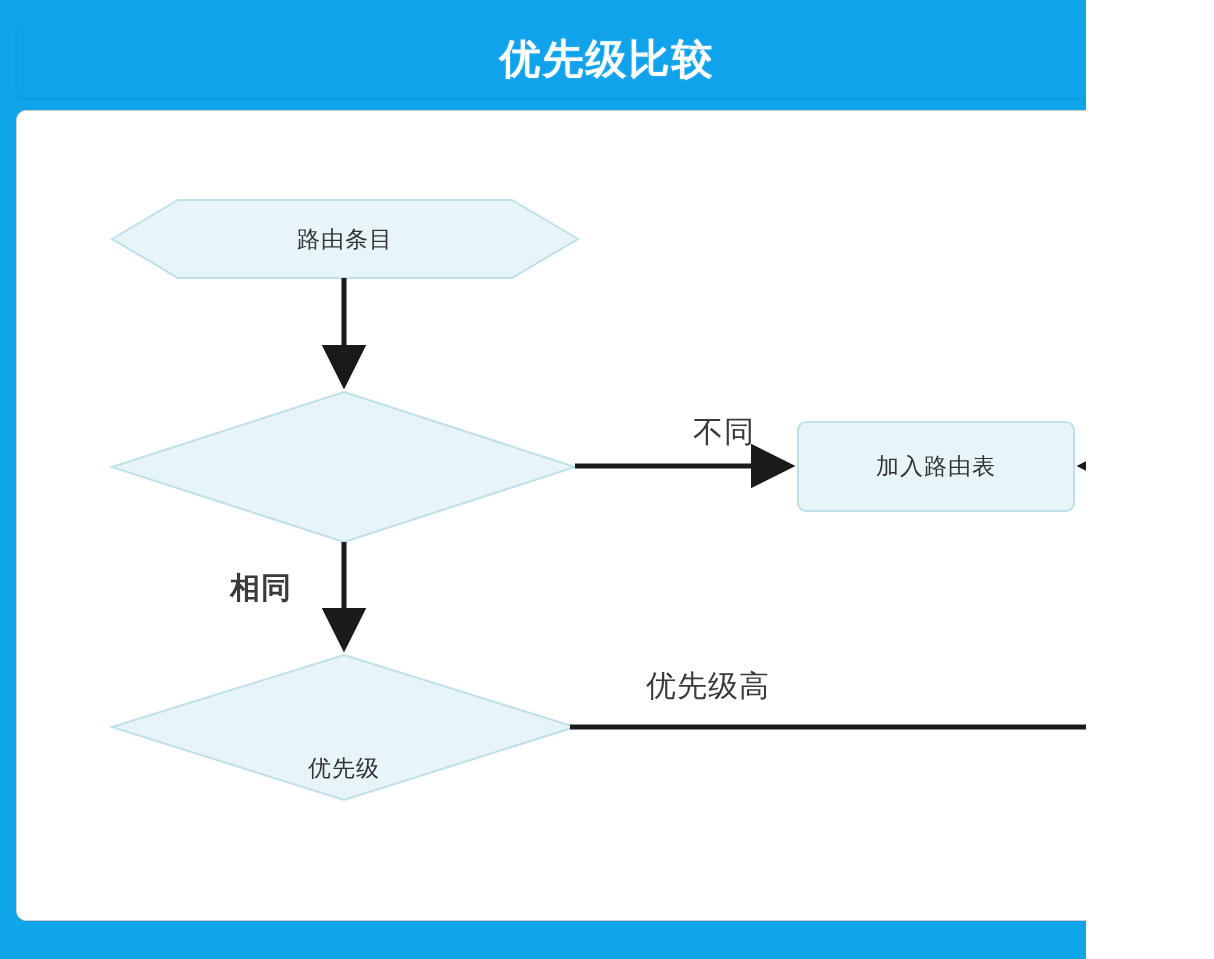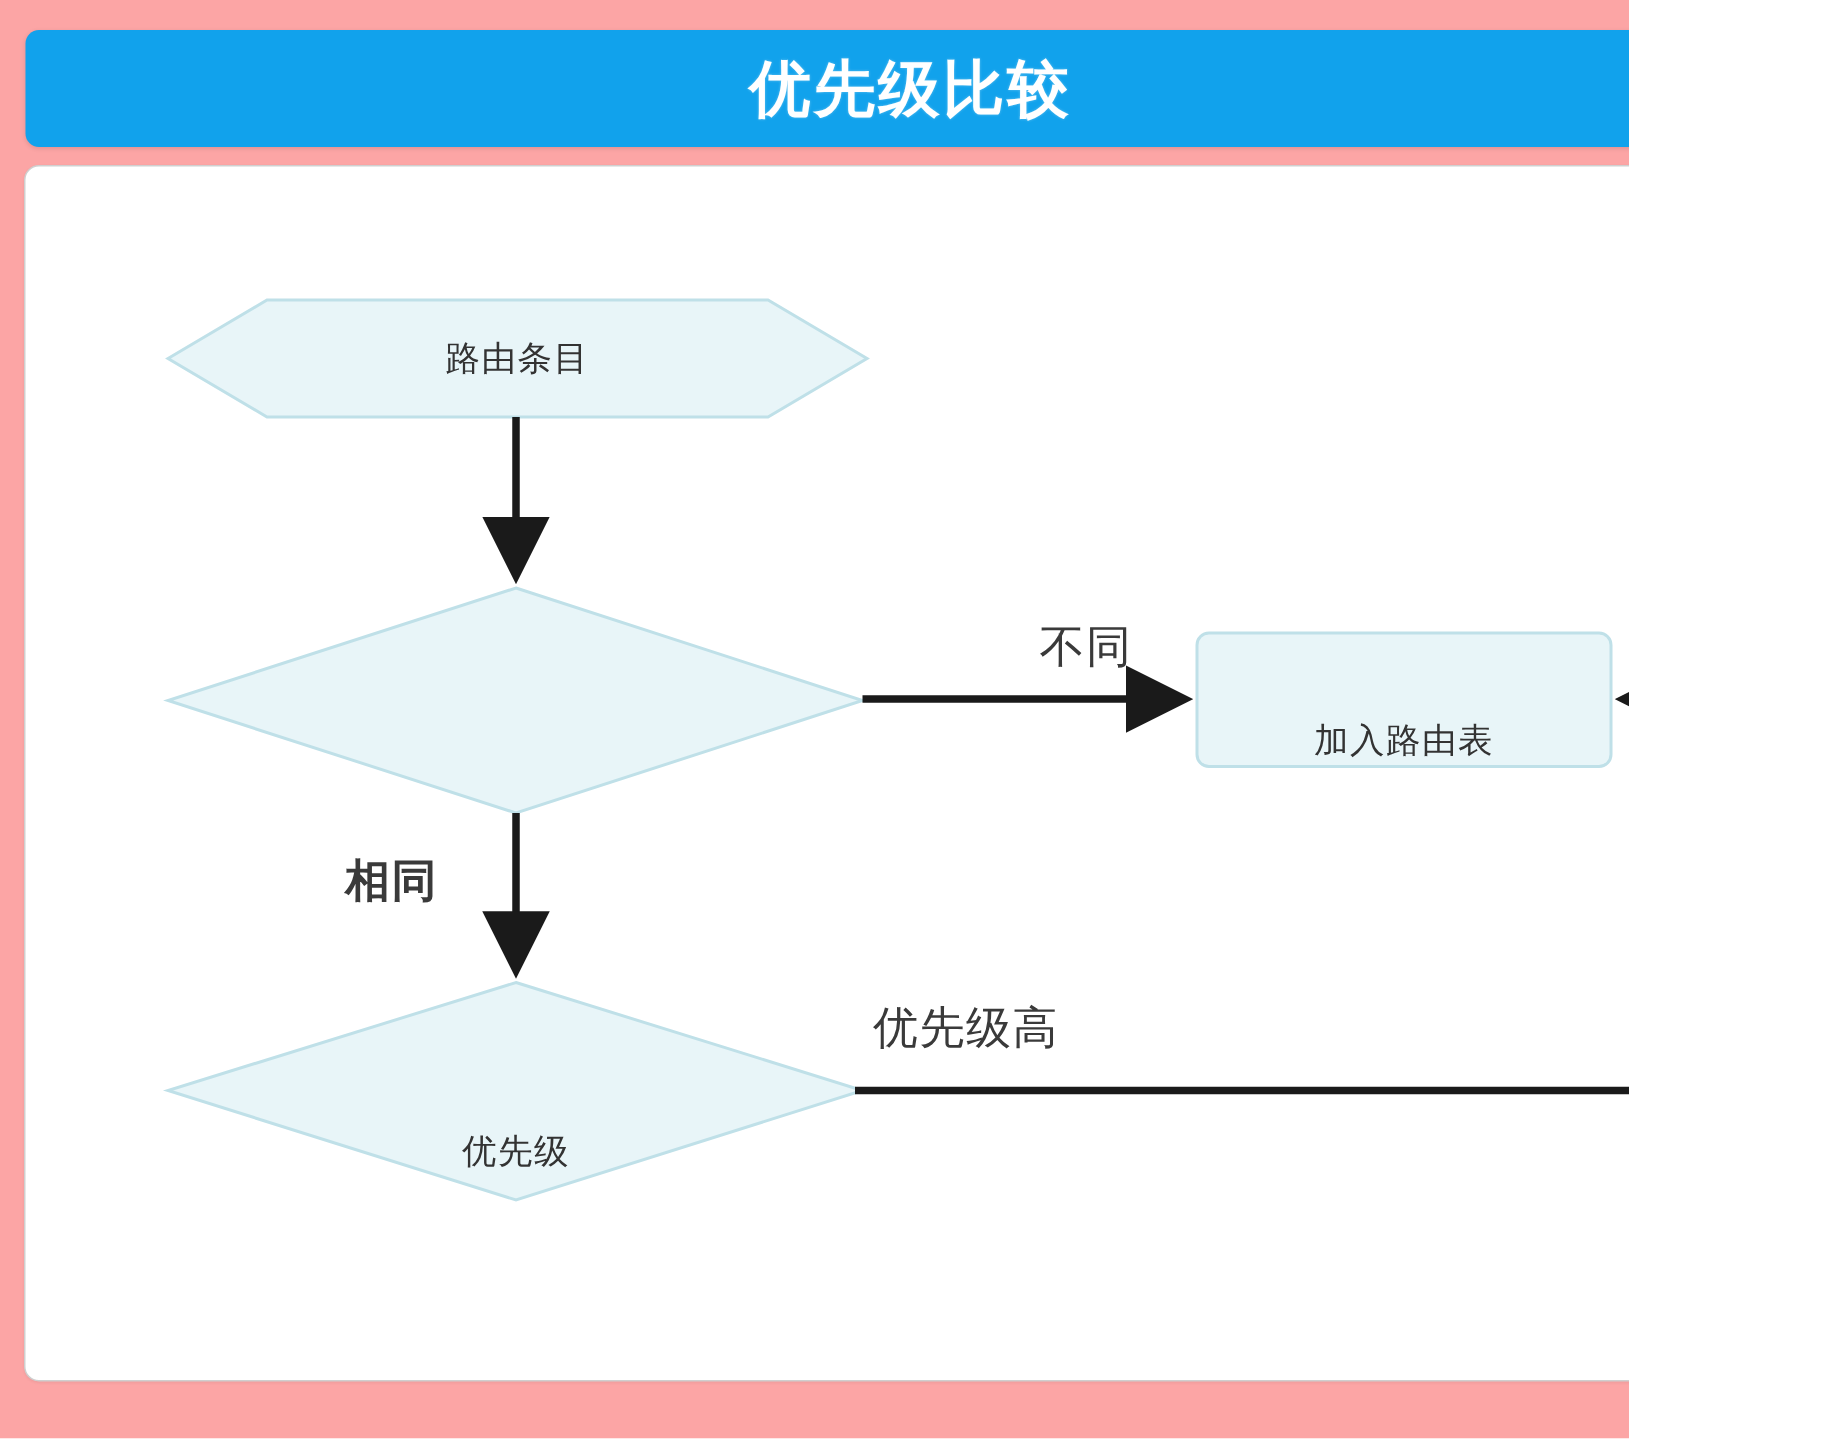--- a/index.html
+++ b/index.html
@@ -7,21 +7,21 @@
     padding: 0;
     background: #ffffff;
   }
   body {
     font-family: "Liberation Sans", "DejaVu Sans", sans-serif;
   }
   #page {
     position: relative;
     width: 1086px;
     height: 959px;
-    background: #fca5a5;
+    background: #0ea5e9;
     overflow: hidden;
   }
 
   
   #title-banner {
     position: absolute;
     left: 17px;
     top: 20px;
     width: 1180px;
     height: 78px;
@@ -114,19 +114,19 @@
 
     <line x1="575" y1="466" x2="788" y2="466" stroke="#1a1a1a" stroke-width="5" marker-end="url(#arrow)"></line>
 
     <line x1="344" y1="542" x2="344" y2="645" stroke="#1a1a1a" stroke-width="5" marker-end="url(#arrow)"></line>
 
     <path d="M 570 727 L 1118 727 L 1118 466 L 1084 466" fill="none" stroke="#1a1a1a" stroke-width="5" marker-end="url(#arrow)"></path>
   </svg>
 
   <div class="node-label" style="left:345px; top:239px;">路由条目</div>
   <div class="node-label" style="left:344px; top:768px;">优先级</div>
-  <div class="node-label" style="left:936px; top:466px;margin-top:28px;">加入路由表</div>
+  <div class="node-label" style="left:936px; top:466px;">加入路由表</div>
 
   <div class="edge-label" style="left:680px; top:432px;margin-left:44px;">不同</div>
   <div class="edge-label" style="left:261px; top:588px;font-weight:bold;">相同</div>
-  <div class="edge-label" style="left:644px; top:686px;">优先级高</div>
+  <div class="edge-label" style="left:708px; top:686px;">优先级高</div>
 
 </div>
 
 </body></html>

